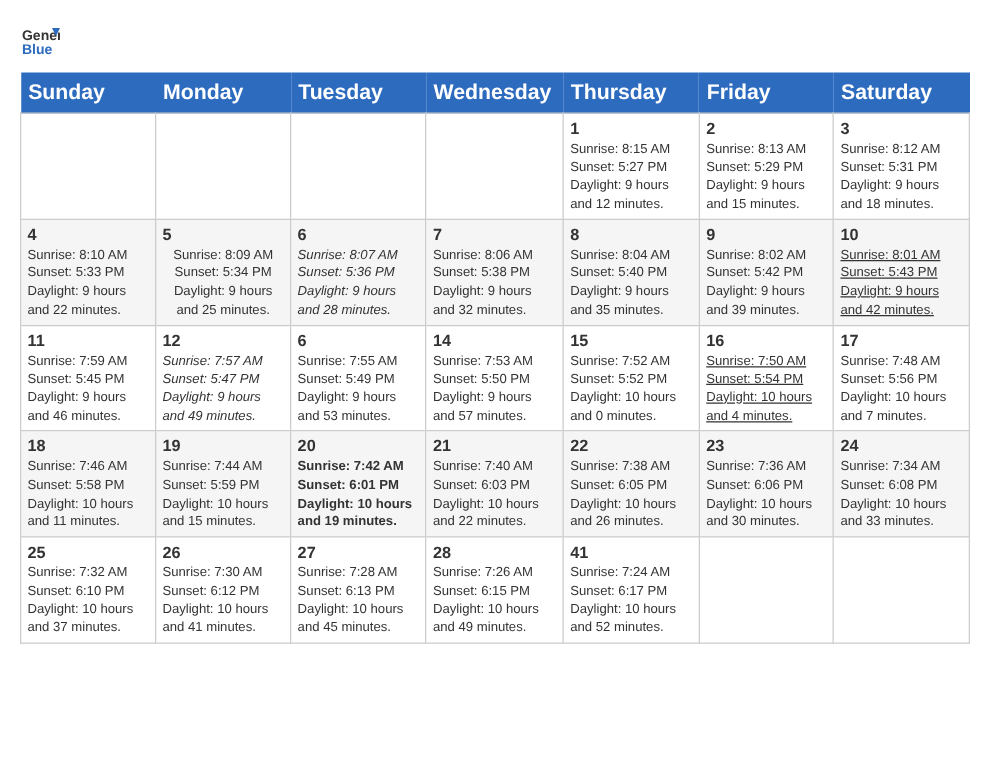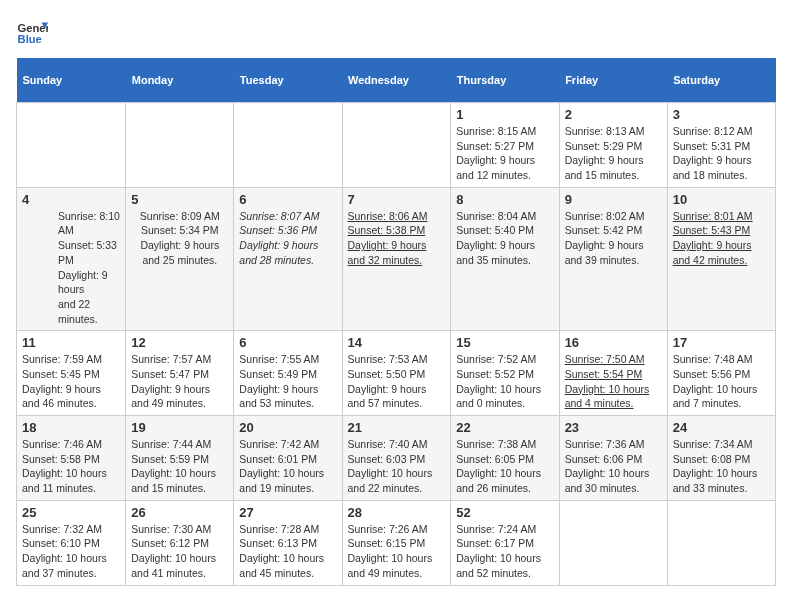--- a/index.html
+++ b/index.html
@@ -39,22 +39,22 @@
     }
     table {
       width: 100%;
       border-collapse: collapse;
       font-size: 11px;
     }
     .day-header {
       background-color: #2d6bbf;
       color: #fff;
       text-align: left;
-      padding: 16px 6px;
-      font-size: 11px;
+      padding: 6px 6px;
+      font-size: 17px;
       font-weight: bold;
     }
     td {
       border: 1px solid #ccc;
       vertical-align: top;
       padding: 4px 5px;
       width: 110px;
       height: 80px;
     }
     .day-number {
@@ -139,42 +139,42 @@
           <span class="day-number">3</span>
           <div class="day-info" style="white-space: pre-line;">Sunrise: 8:12 AM
 Sunset: 5:31 PM
 Daylight: 9 hours
 and 18 minutes.</div>
         </td>
       </tr>
       <tr>
         <td>
           <span class="day-number">4</span>
-          <div class="day-info" style="white-space: pre-line; margin-left: 36px;">Sunrise: 8:10 AM
+          <div class="day-info" style="white-space: pre-line;">Sunrise: 8:10 AM
 Sunset: 5:33 PM
 Daylight: 9 hours
 and 22 minutes.</div>
         </td>
         <td>
           <span class="day-number">5</span>
           <div class="day-info" style="white-space: pre-line; text-align: center;">Sunrise: 8:09 AM
 Sunset: 5:34 PM
 Daylight: 9 hours
 and 25 minutes.</div>
         </td>
         <td>
           <span class="day-number">6</span>
           <div class="day-info" style="white-space: pre-line; font-style: italic;">Sunrise: 8:07 AM
 Sunset: 5:36 PM
 Daylight: 9 hours
 and 28 minutes.</div>
         </td>
         <td>
           <span class="day-number">7</span>
-          <div class="day-info" style="white-space: pre-line; text-decoration: underline;">Sunrise: 8:06 AM
+          <div class="day-info" style="white-space: pre-line;">Sunrise: 8:06 AM
 Sunset: 5:38 PM
 Daylight: 9 hours
 and 32 minutes.</div>
         </td>
         <td>
           <span class="day-number">8</span>
           <div class="day-info" style="white-space: pre-line;">Sunrise: 8:04 AM
 Sunset: 5:40 PM
 Daylight: 9 hours
 and 35 minutes.</div>
@@ -197,21 +197,21 @@
       <tr>
         <td>
           <span class="day-number">11</span>
           <div class="day-info" style="white-space: pre-line;">Sunrise: 7:59 AM
 Sunset: 5:45 PM
 Daylight: 9 hours
 and 46 minutes.</div>
         </td>
         <td>
           <span class="day-number">12</span>
-          <div class="day-info" style="white-space: pre-line;">Sunrise: 7:57 AM
+          <div class="day-info" style="white-space: pre-line; font-style: italic;">Sunrise: 7:57 AM
 Sunset: 5:47 PM
 Daylight: 9 hours
 and 49 minutes.</div>
         </td>
         <td>
           <span class="day-number">6</span>
           <div class="day-info" style="white-space: pre-line;">Sunrise: 7:55 AM
 Sunset: 5:49 PM
 Daylight: 9 hours
 and 53 minutes.</div>
@@ -255,21 +255,21 @@
         </td>
         <td>
           <span class="day-number">19</span>
           <div class="day-info" style="white-space: pre-line;">Sunrise: 7:44 AM
 Sunset: 5:59 PM
 Daylight: 10 hours
 and 15 minutes.</div>
         </td>
         <td>
           <span class="day-number">20</span>
-          <div class="day-info" style="white-space: pre-line;">Sunrise: 7:42 AM
+          <div class="day-info" style="white-space: pre-line; font-weight: bold;">Sunrise: 7:42 AM
 Sunset: 6:01 PM
 Daylight: 10 hours
 and 19 minutes.</div>
         </td>
         <td>
           <span class="day-number">21</span>
           <div class="day-info" style="white-space: pre-line;">Sunrise: 7:40 AM
 Sunset: 6:03 PM
 Daylight: 10 hours
 and 22 minutes.</div>
@@ -319,21 +319,21 @@
 and 45 minutes.</div>
         </td>
         <td>
           <span class="day-number">28</span>
           <div class="day-info" style="white-space: pre-line;">Sunrise: 7:26 AM
 Sunset: 6:15 PM
 Daylight: 10 hours
 and 49 minutes.</div>
         </td>
         <td>
-          <span class="day-number">52</span>
+          <span class="day-number">41</span>
           <div class="day-info" style="white-space: pre-line;">Sunrise: 7:24 AM
 Sunset: 6:17 PM
 Daylight: 10 hours
 and 52 minutes.</div>
         </td>
         <td class="empty-cell"></td>
         <td class="empty-cell"></td>
       </tr>
     </tbody>
 </table>

